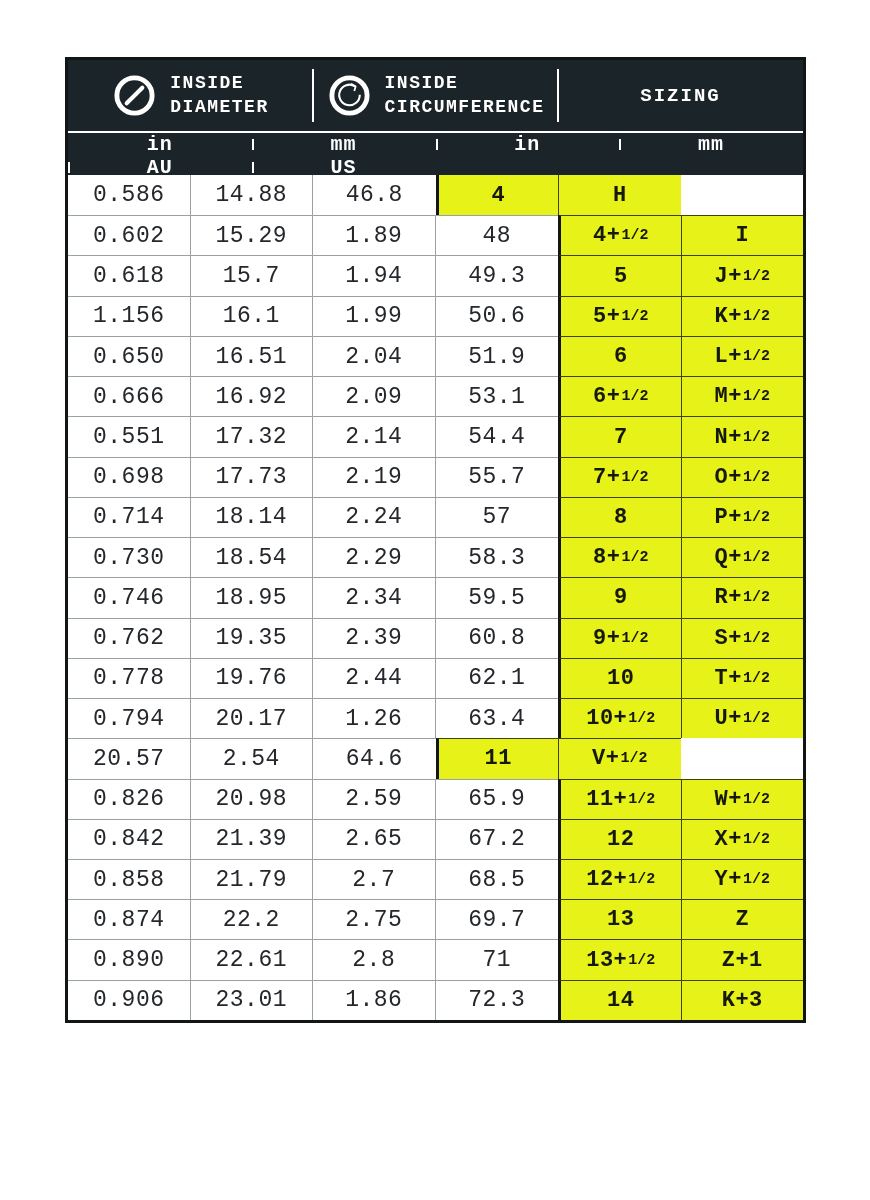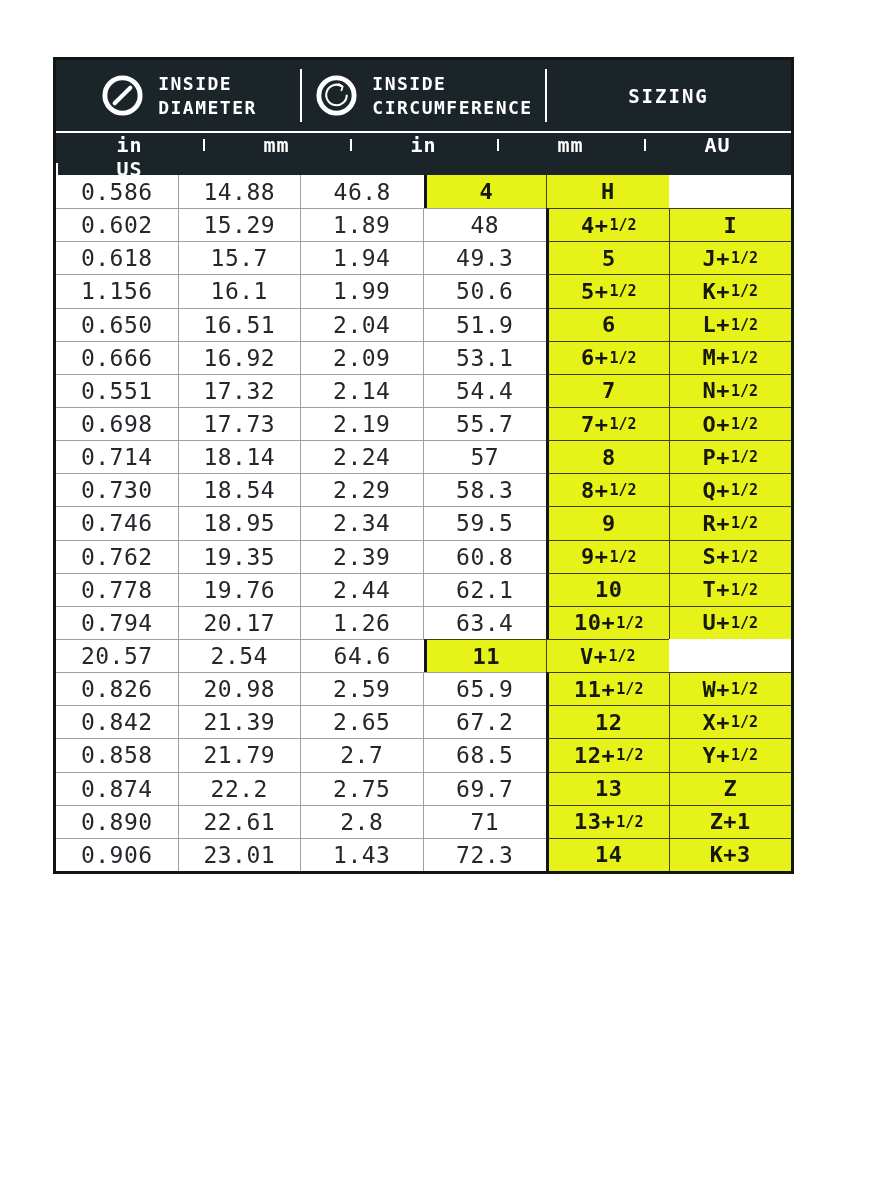--- a/index.html
+++ b/index.html
@@ -12,37 +12,37 @@
     --border_black:#121516;
     --header_text:#ffffff;
   }
   *{margin:0;padding:0;box-sizing:border-box;}
   html,body{background:var(--paper);}
   body{
     width:870px;height:1200px;position:relative;overflow:hidden;
     font-family:"DejaVu Sans Mono","Liberation Mono",monospace;
   }
   .chart{
-    position:absolute;left:53px;top:57px;width:741px;height:817px;
+    position:absolute;left:65px;top:57px;width:741px;height:966px;
     border:3px solid var(--border_black);
-    display:flex;flex-direction:column;background:var(--paper);
+    display:flex;flex-direction:column;background:var(--paper);font-family:Liberation Mono, monospace;
   }
   
   .head{background:var(--header_bg);color:var(--header_text);flex:0 0 auto;}
   .head-main{height:71px;display:grid;grid-template-columns:repeat(3,1fr);}
   .group{display:flex;align-items:center;justify-content:center;gap:13px;position:relative;}
   .group.sep::after{
     content:"";position:absolute;right:-1px;top:9px;bottom:9px;width:2px;background:#fff;
   }
   .glabel{display:flex;flex-direction:column;text-align:left;
     font-weight:bold;font-size:18px;letter-spacing:1.5px;line-height:1.3;}
   .sizing-label{font-weight:bold;font-size:19px;letter-spacing:2px;}
   .icon svg{display:block;}
   .head-rule{height:2px;background:#fff;}
-  .head-sub{height:42px;display:grid;grid-template-columns:repeat(5,1fr);}
+  .head-sub{height:42px;display:grid;grid-template-columns:repeat(4,1fr);}
   .sub{display:flex;align-items:center;justify-content:center;position:relative;
     font-weight:bold;font-size:20px;letter-spacing:1px;}
   .sub + .sub::before{
     content:"";position:absolute;left:0;top:6px;bottom:6px;width:2px;background:#fff;
   }
   
   .tbody{flex:1 1 auto;display:flex;flex-direction:column;}
   .row{flex:1;display:grid;grid-template-columns:repeat(6,1fr);}
   .cell{display:flex;align-items:center;justify-content:center;
     font-size:23px;color:var(--ink);letter-spacing:0.5px;}
@@ -342,20 +342,20 @@
         <div class="cell c3 plain">71</div>
         <div class="cell c4 sizing">
           <span>13+</span>
           <span class="frac">1/2</span>
         </div>
         <div class="cell c5 sizing">Z+1</div>
       </div>
       <div class="row">
         <div class="cell c0 plain">0.906</div>
         <div class="cell c1 plain">23.01</div>
-        <div class="cell c2 plain">1.43</div>
+        <div class="cell c2 plain">1.86</div>
         <div class="cell c3 plain">72.3</div>
         <div class="cell c4 sizing">14</div>
         <div class="cell c5 sizing">K+3</div>
       </div>
     </div>
 
 </div>
 
 </body></html>

